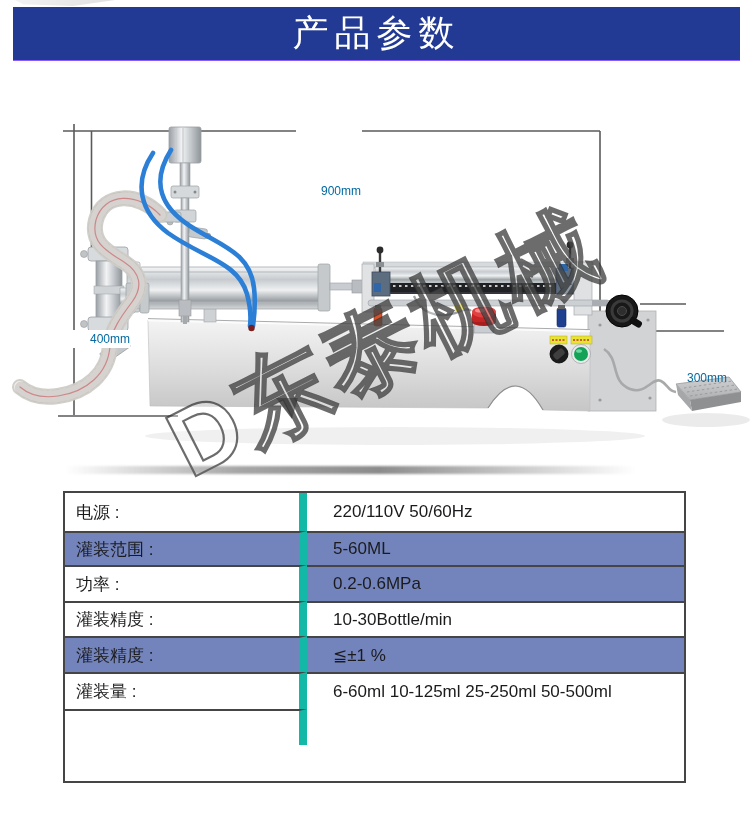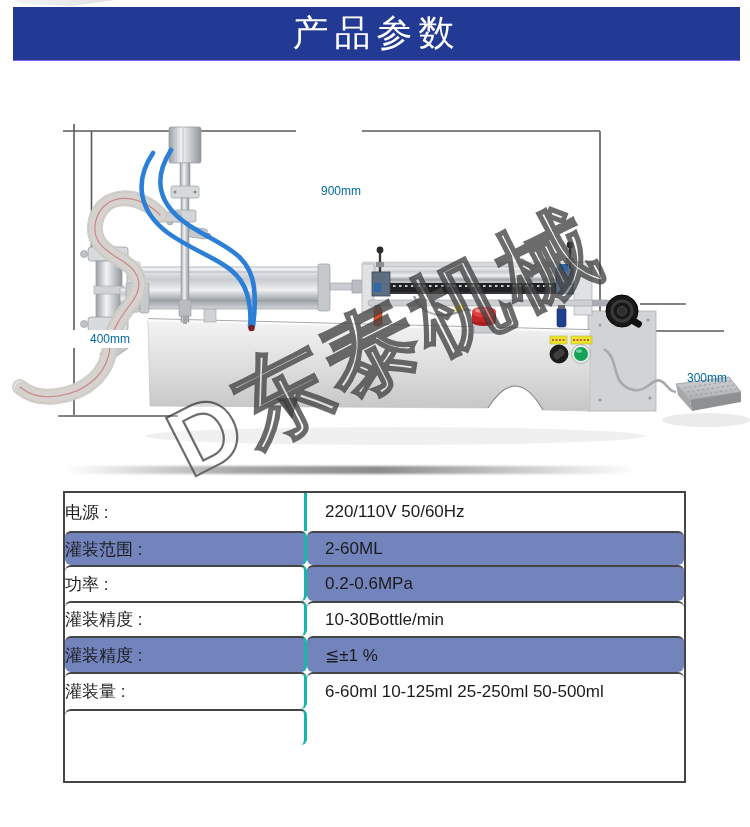--- a/index.html
+++ b/index.html
@@ -50,23 +50,23 @@
   }
   
   .spec-table{
     position:absolute;left:63px;top:491px;width:623px;
     border:2px solid #454545;box-sizing:border-box;
     display:grid;grid-template-columns:242px 1fr;
     grid-template-rows:38px 34px 36px 35px 36px 37px 36px 36px;
     background:#ffffff;color:#1b1b1d;font-size:17px;
   }
   .cell{display:flex;align-items:center;box-sizing:border-box;overflow:hidden;white-space:nowrap;}
-  .c-label{border-right:3px solid #14b8a6;}
-  .c-value{padding-left:18px;}
-  .bt{border-top:2px solid #454545;border-radius:6px;}
+  .c-label{padding-left:11px;border-right:8px solid #14b8a6;}
+  .c-value{padding-left:26px;}
+  .bt{border-top:2px solid #454545;}
   .shaded{background:#7384bd;}
 </style>
 </head>
 <body>
 
 <div class="page">
 
   <div class="wisp"></div>
 
   <div class="banner">
@@ -258,21 +258,21 @@
     <div class="dim-label" id="dim-s">300mm</div>
   </div>
 
   <div class="section-shadow"></div>
 
   <div class="spec-table">
     <div class="cell c-label">电源 :</div>
     <div class="cell c-value">220/110V 50/60Hz</div>
 
     <div class="cell c-label bt shaded">灌装范围 :</div>
-    <div class="cell c-value bt shaded">2-60ML</div>
+    <div class="cell c-value bt shaded">5-60ML</div>
 
     <div class="cell c-label bt">功率 :</div>
 
     <div class="cell c-value bt shaded">0.2-0.6MPa</div>
 
     <div class="cell c-label bt">灌装精度 :</div>
     <div class="cell c-value bt">10-30Bottle/min</div>
 
     <div class="cell c-label bt shaded">灌装精度 :</div>
     <div class="cell c-value bt shaded">≦±1 %</div>

